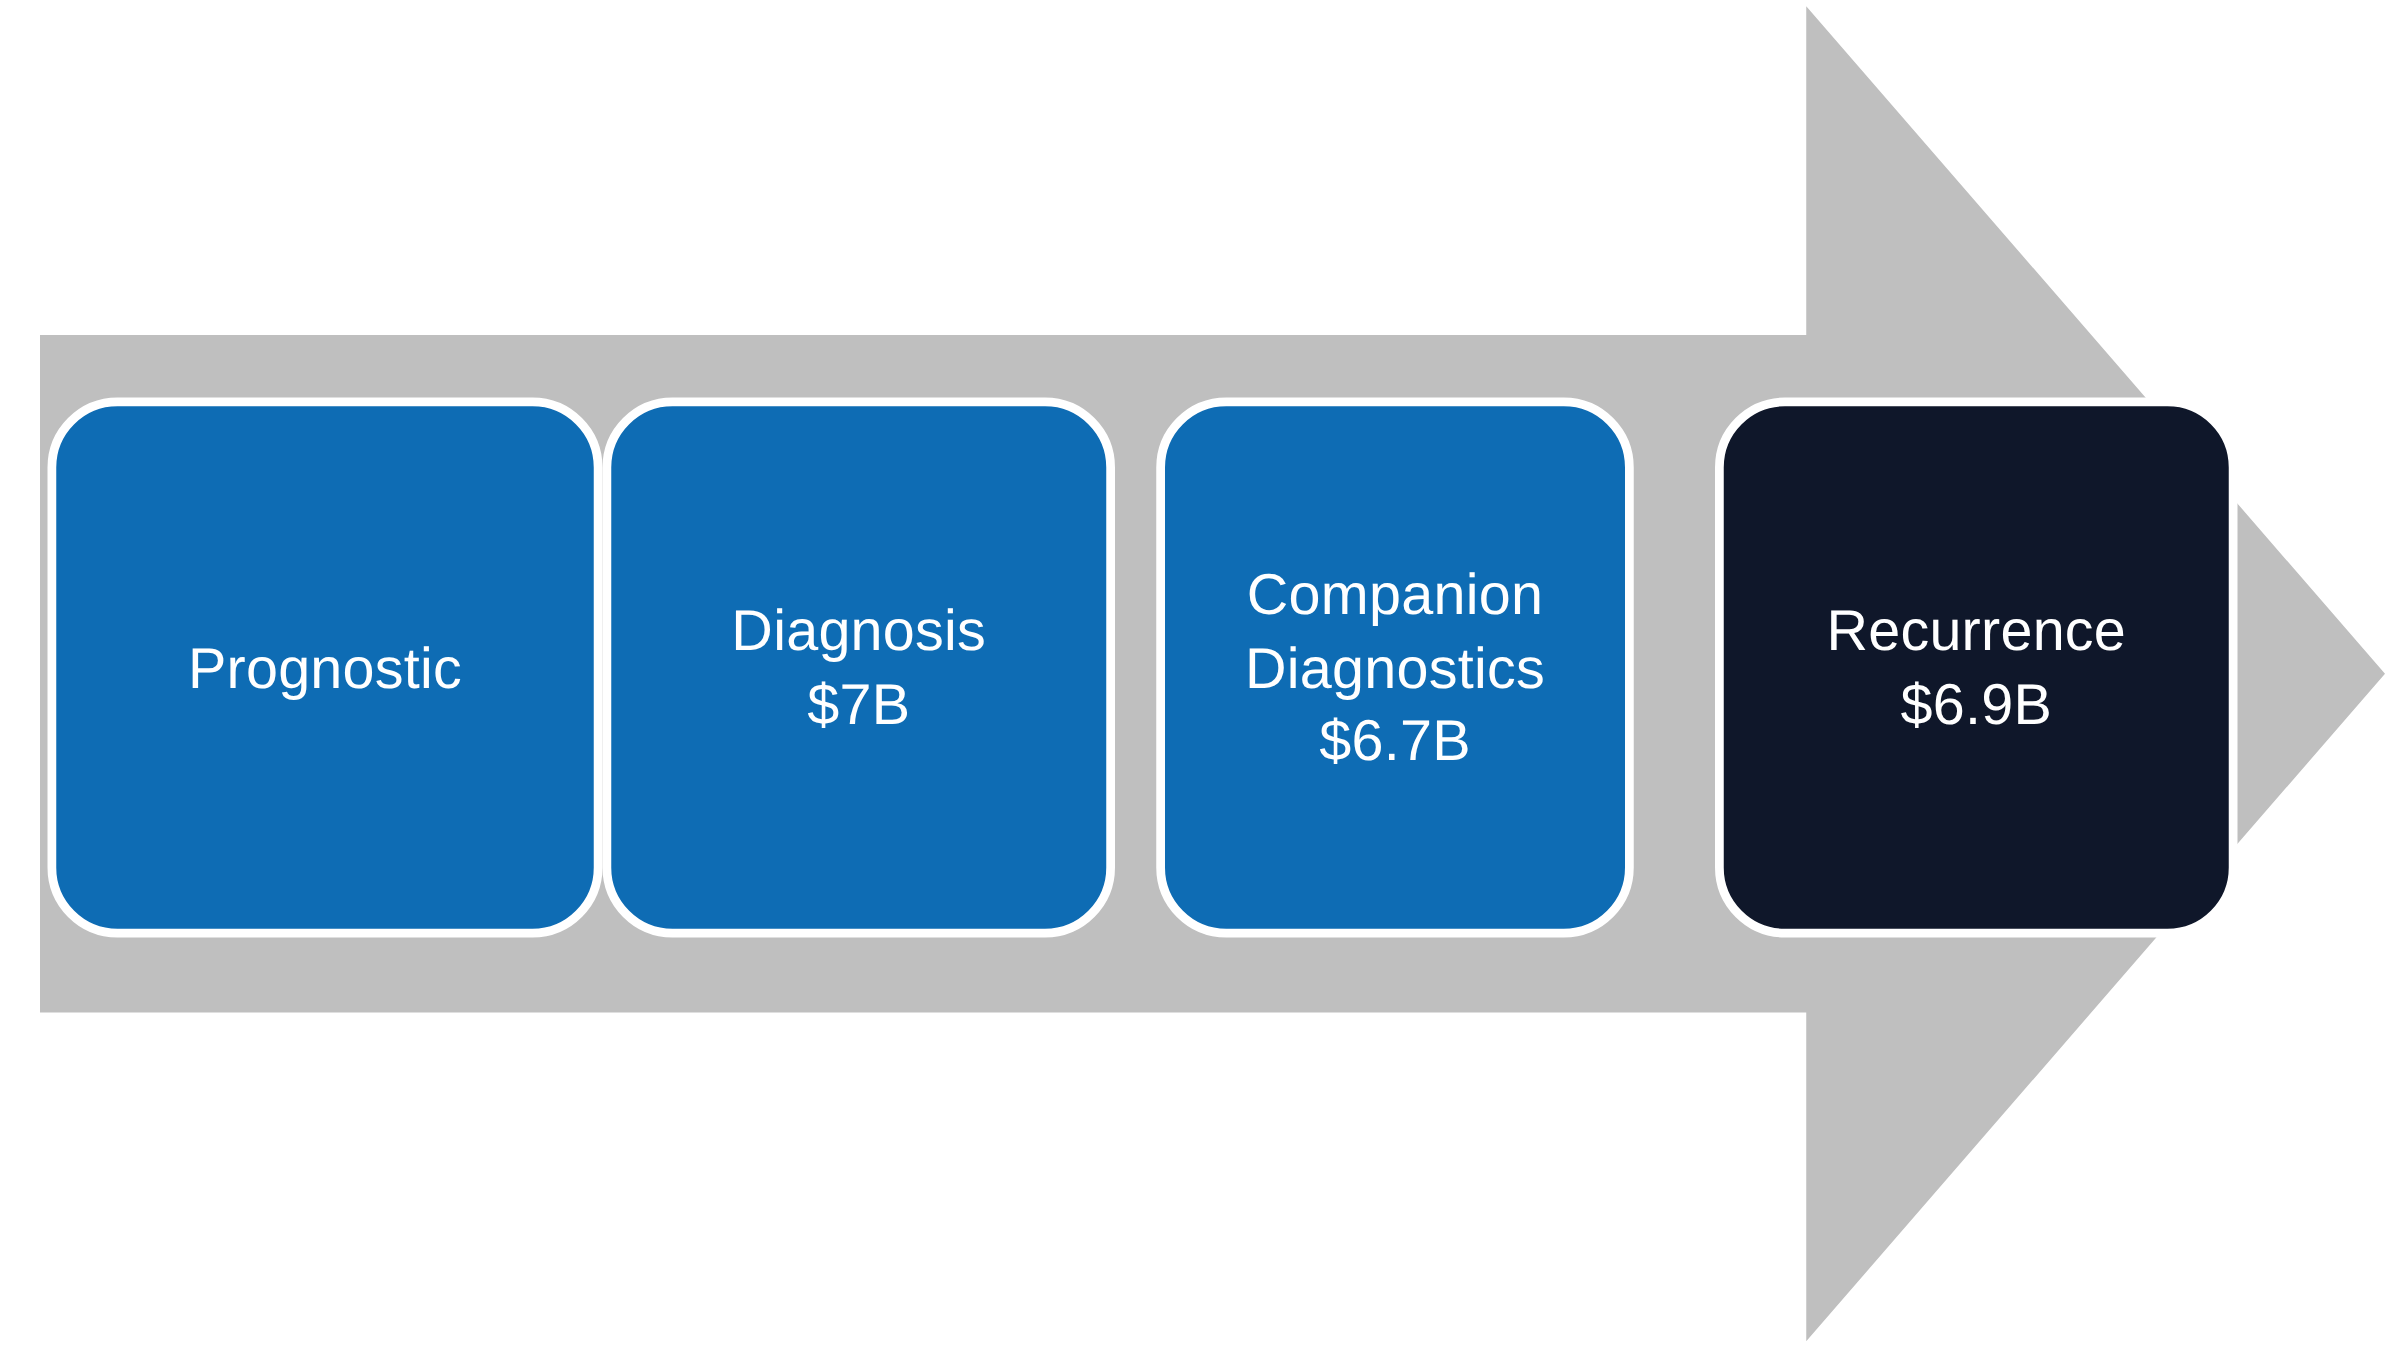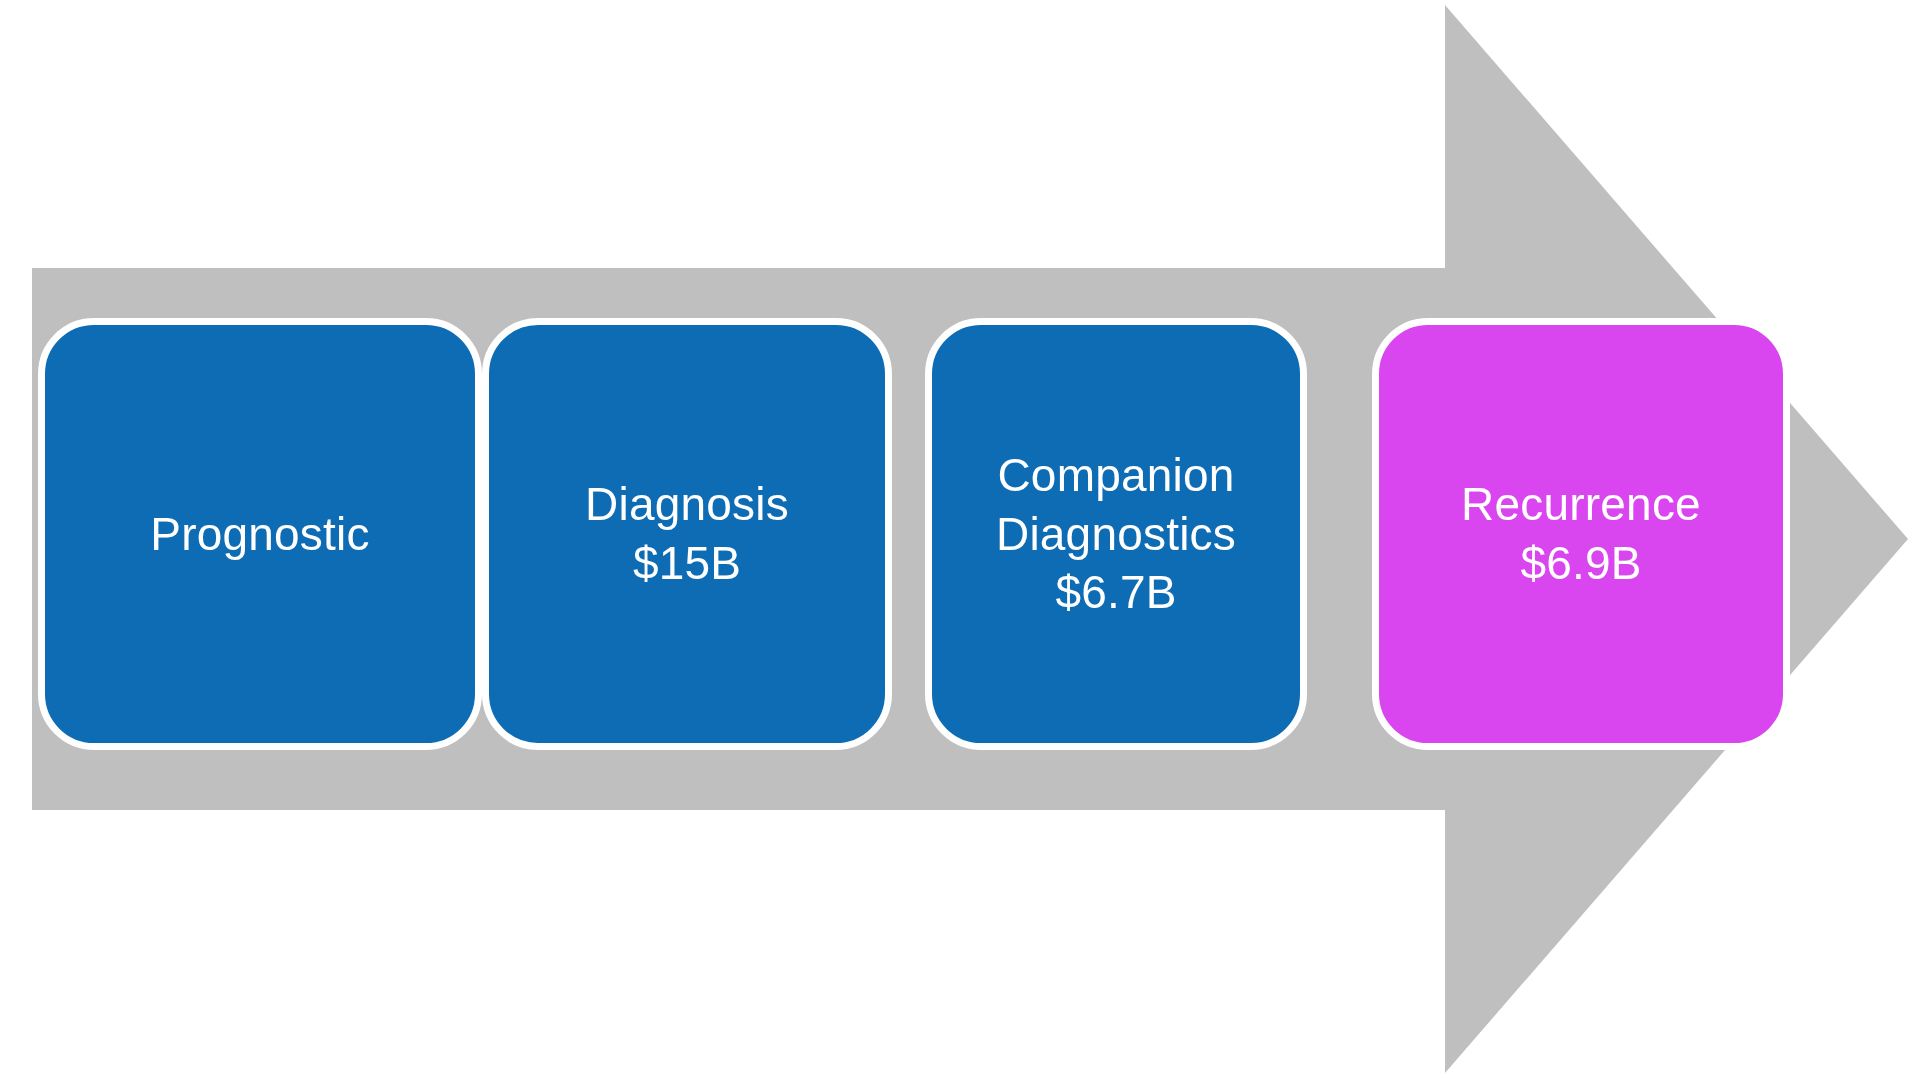--- a/index.html
+++ b/index.html
@@ -84,28 +84,28 @@
   </svg>
 
   <div id="stage-row">
 
     <div class="stage-box" id="stage-box-1" style="background: rgb(14, 108, 180); border-color: rgb(255, 255, 255);">
       <span class="stage-label" style="color: rgb(255, 255, 255);">Prognostic</span>
     </div>
 
     <div class="stage-box" id="stage-box-2" style="background: rgb(14, 108, 180); border-color: rgb(255, 255, 255);">
       <span class="stage-label" style="color: rgb(255, 255, 255);">Diagnosis
-$15B</span>
+$7B</span>
     </div>
 
     <div class="stage-box" id="stage-box-3" style="background: rgb(14, 108, 180); border-color: rgb(255, 255, 255);">
       <span class="stage-label" style="color: rgb(255, 255, 255);">Companion
 Diagnostics
 $6.7B</span>
     </div>
 
-    <div class="stage-box" id="stage-box-4" style="background: #d946ef; border-color: rgb(255, 255, 255);">
+    <div class="stage-box" id="stage-box-4" style="background: #0f172a; border-color: rgb(255, 255, 255);">
       <span class="stage-label" style="color: rgb(255, 255, 255);">Recurrence
 $6.9B</span>
     </div>
 
   </div>
 </div>
 
 </body></html>

